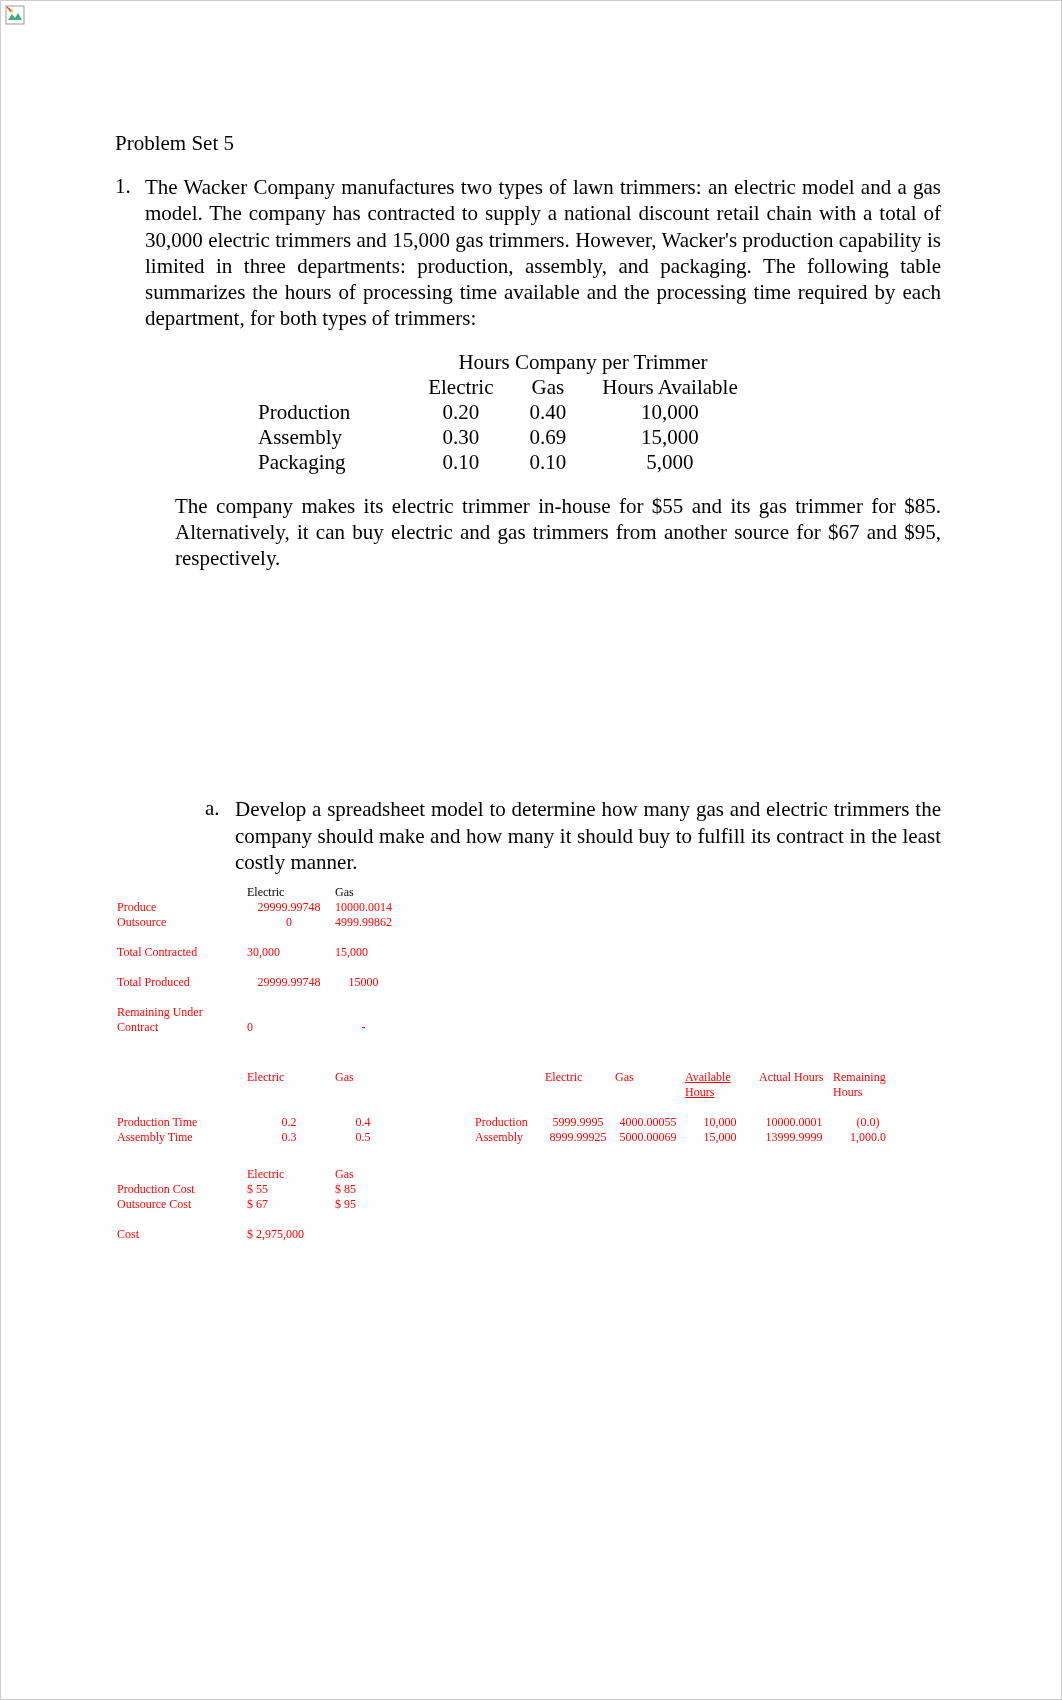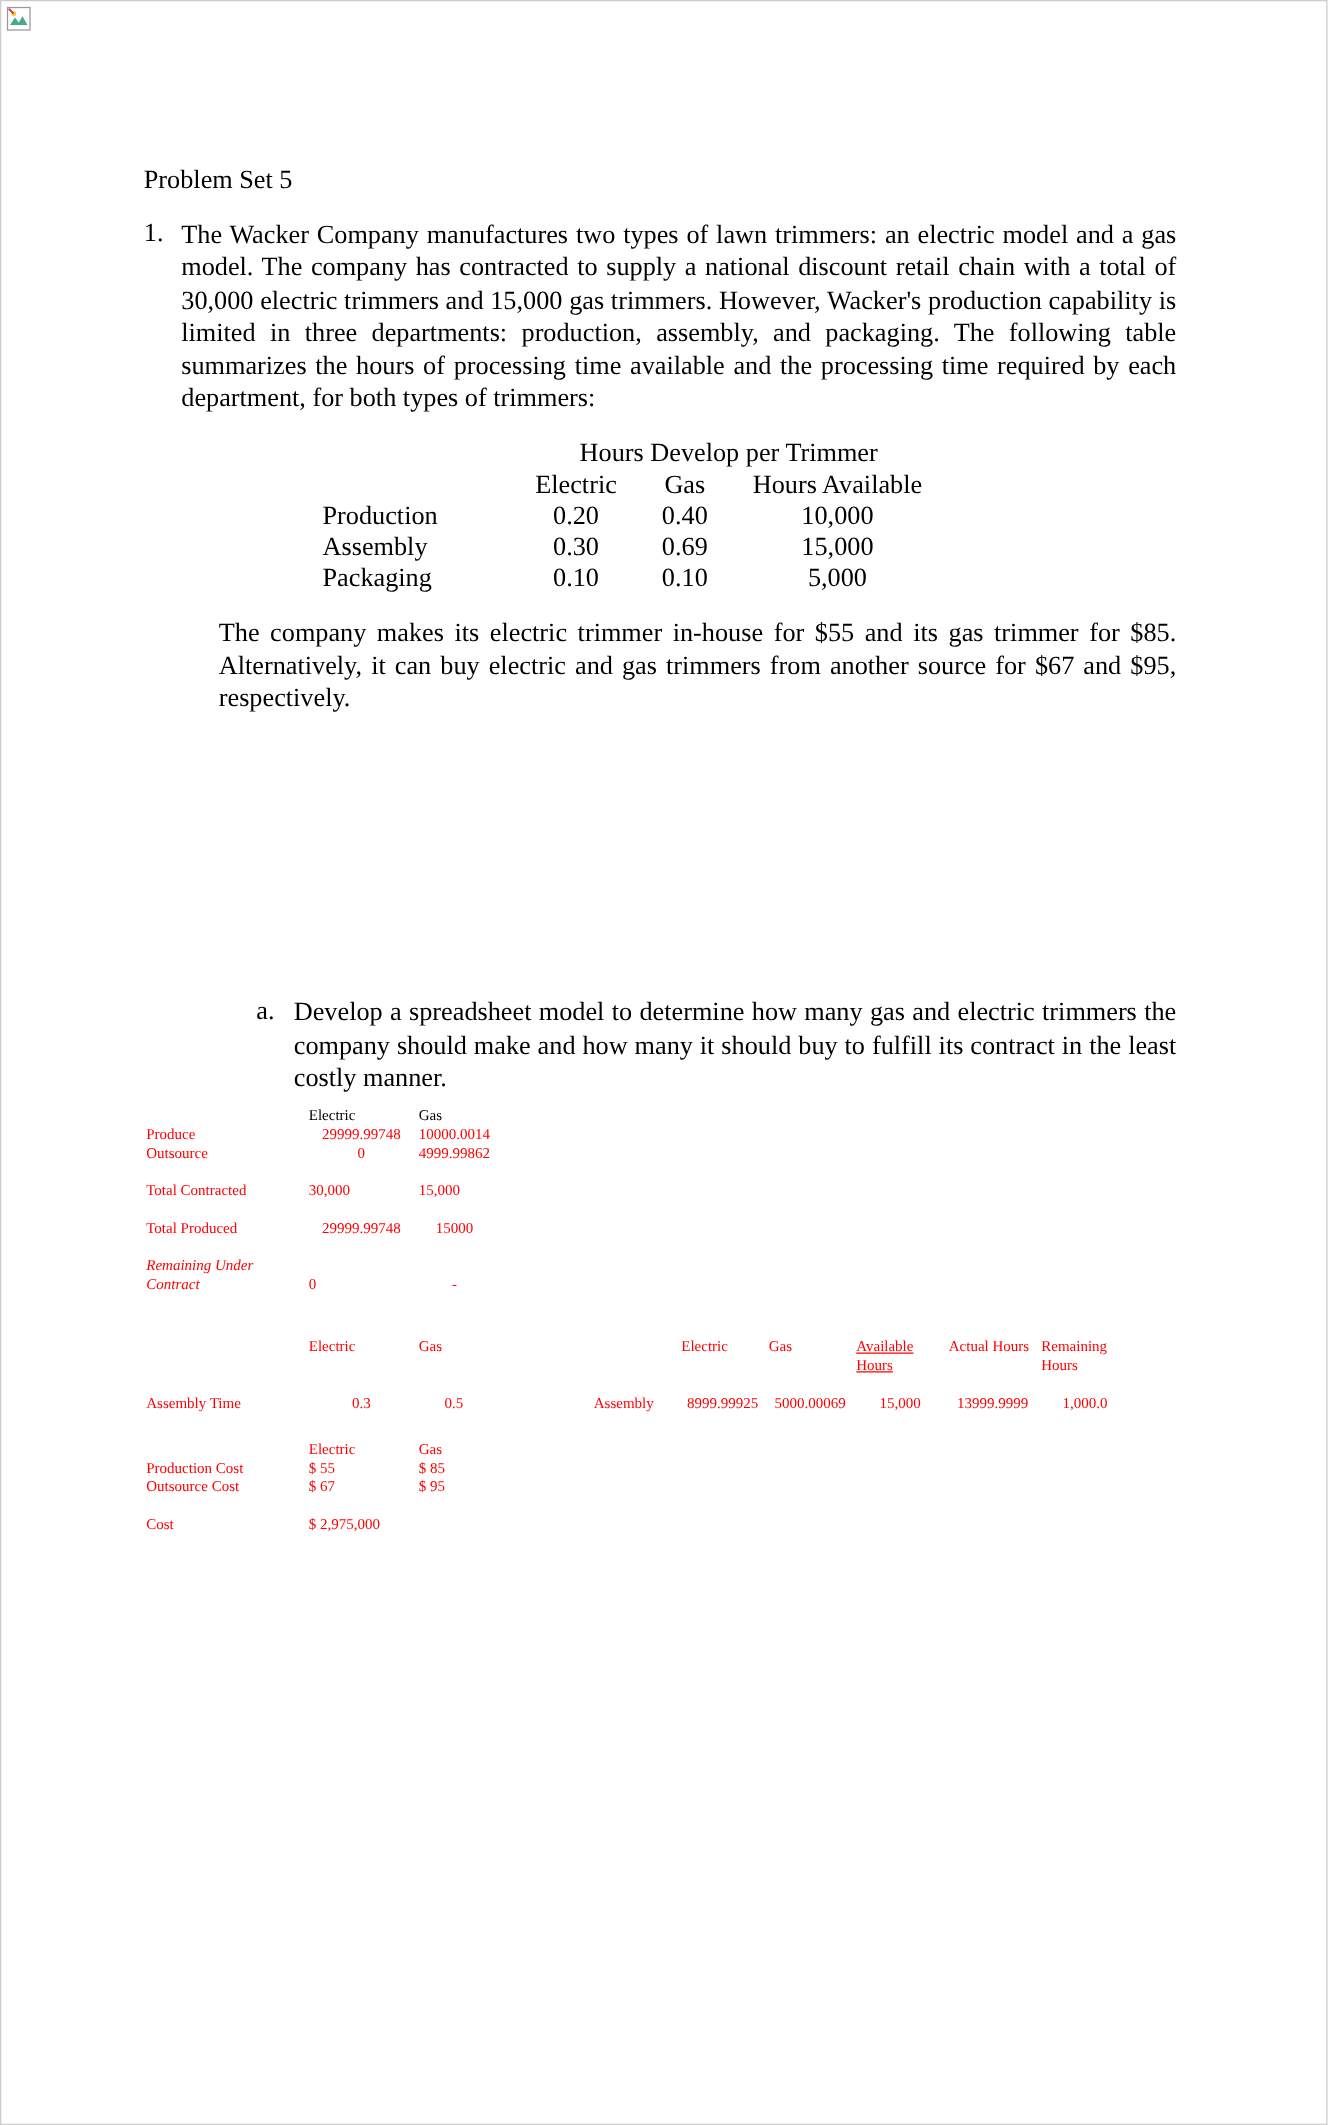--- a/index.html
+++ b/index.html
@@ -127,21 +127,21 @@
 
   <div class="problem-row">
     <div class="problem-num">1.</div>
     <div class="problem-text">The Wacker Company manufactures two types of lawn trimmers: an electric model and a gas model. The company has contracted to supply a national discount retail chain with a total of 30,000 electric trimmers and 15,000 gas trimmers. However, Wacker's production capability is limited in three departments: production, assembly, and packaging. The following table summarizes the hours of processing time available and the processing time required by each department, for both types of trimmers:</div>
   </div>
 
   <table class="hours-table">
     <tbody>
         <tr>
       <td></td>
-      <td colspan="3" class="header-span">Hours Develop per Trimmer</td>
+      <td colspan="3" class="header-span">Hours Company per Trimmer</td>
     </tr>
     <tr>
       <td></td>
       <td>Electric</td>
       <td>Gas</td>
       <td>Hours Available</td>
     </tr>
     <tr>
       <td class="row-label">Production</td>
       <td>0.20</td>
@@ -208,21 +208,21 @@
         <td>Total Produced</td>
         <td class="right">29999.99748</td>
         <td class="right">15000</td>
       </tr>
       <tr>
             <td>&nbsp;</td>
             <td></td>
             <td></td>
           </tr>
       <tr>
-        <td style="white-space:normal;font-style:italic;">Remaining Under Contract</td>
+        <td style="white-space:normal;">Remaining Under Contract</td>
         <td style="vertical-align:bottom;">0</td>
         <td class="right" style="vertical-align:bottom;">-</td>
       </tr>
     </tbody>
       </table>
 
     <table class="section2">
       <tbody>
           <tr>
         <td style="width:130px;"></td>
@@ -234,20 +234,32 @@
         <td style="width:70px;">Gas</td>
         <td style="width:74px;white-space:normal;text-decoration:underline;">Available Hours</td>
         <td style="width:74px;white-space:normal;">Actual Hours</td>
         <td style="width:74px;white-space:normal;margin-top:40px;">Remaining Hours</td>
       </tr>
       <tr>
             <td>&nbsp;</td>
             <td colspan="9"></td>
           </tr>
       <tr>
+        <td style="white-space:normal;">Production Time</td>
+        <td class="right">0.2</td>
+        <td class="right">0.4</td>
+        <td></td>
+        <td style="white-space:normal;">Production</td>
+        <td class="right">5999.9995</td>
+        <td class="right">4000.00055</td>
+        <td class="right">10,000</td>
+        <td class="right">10000.0001</td>
+        <td class="right">(0.0)</td>
+      </tr>
+      <tr>
         <td style="white-space:normal;">Assembly Time</td>
         <td class="right">0.3</td>
         <td class="right">0.5</td>
         <td></td>
         <td>Assembly</td>
         <td class="right">8999.99925</td>
         <td class="right">5000.00069</td>
         <td class="right">15,000</td>
         <td class="right">13999.9999</td>
         <td class="right">1,000.0</td>

